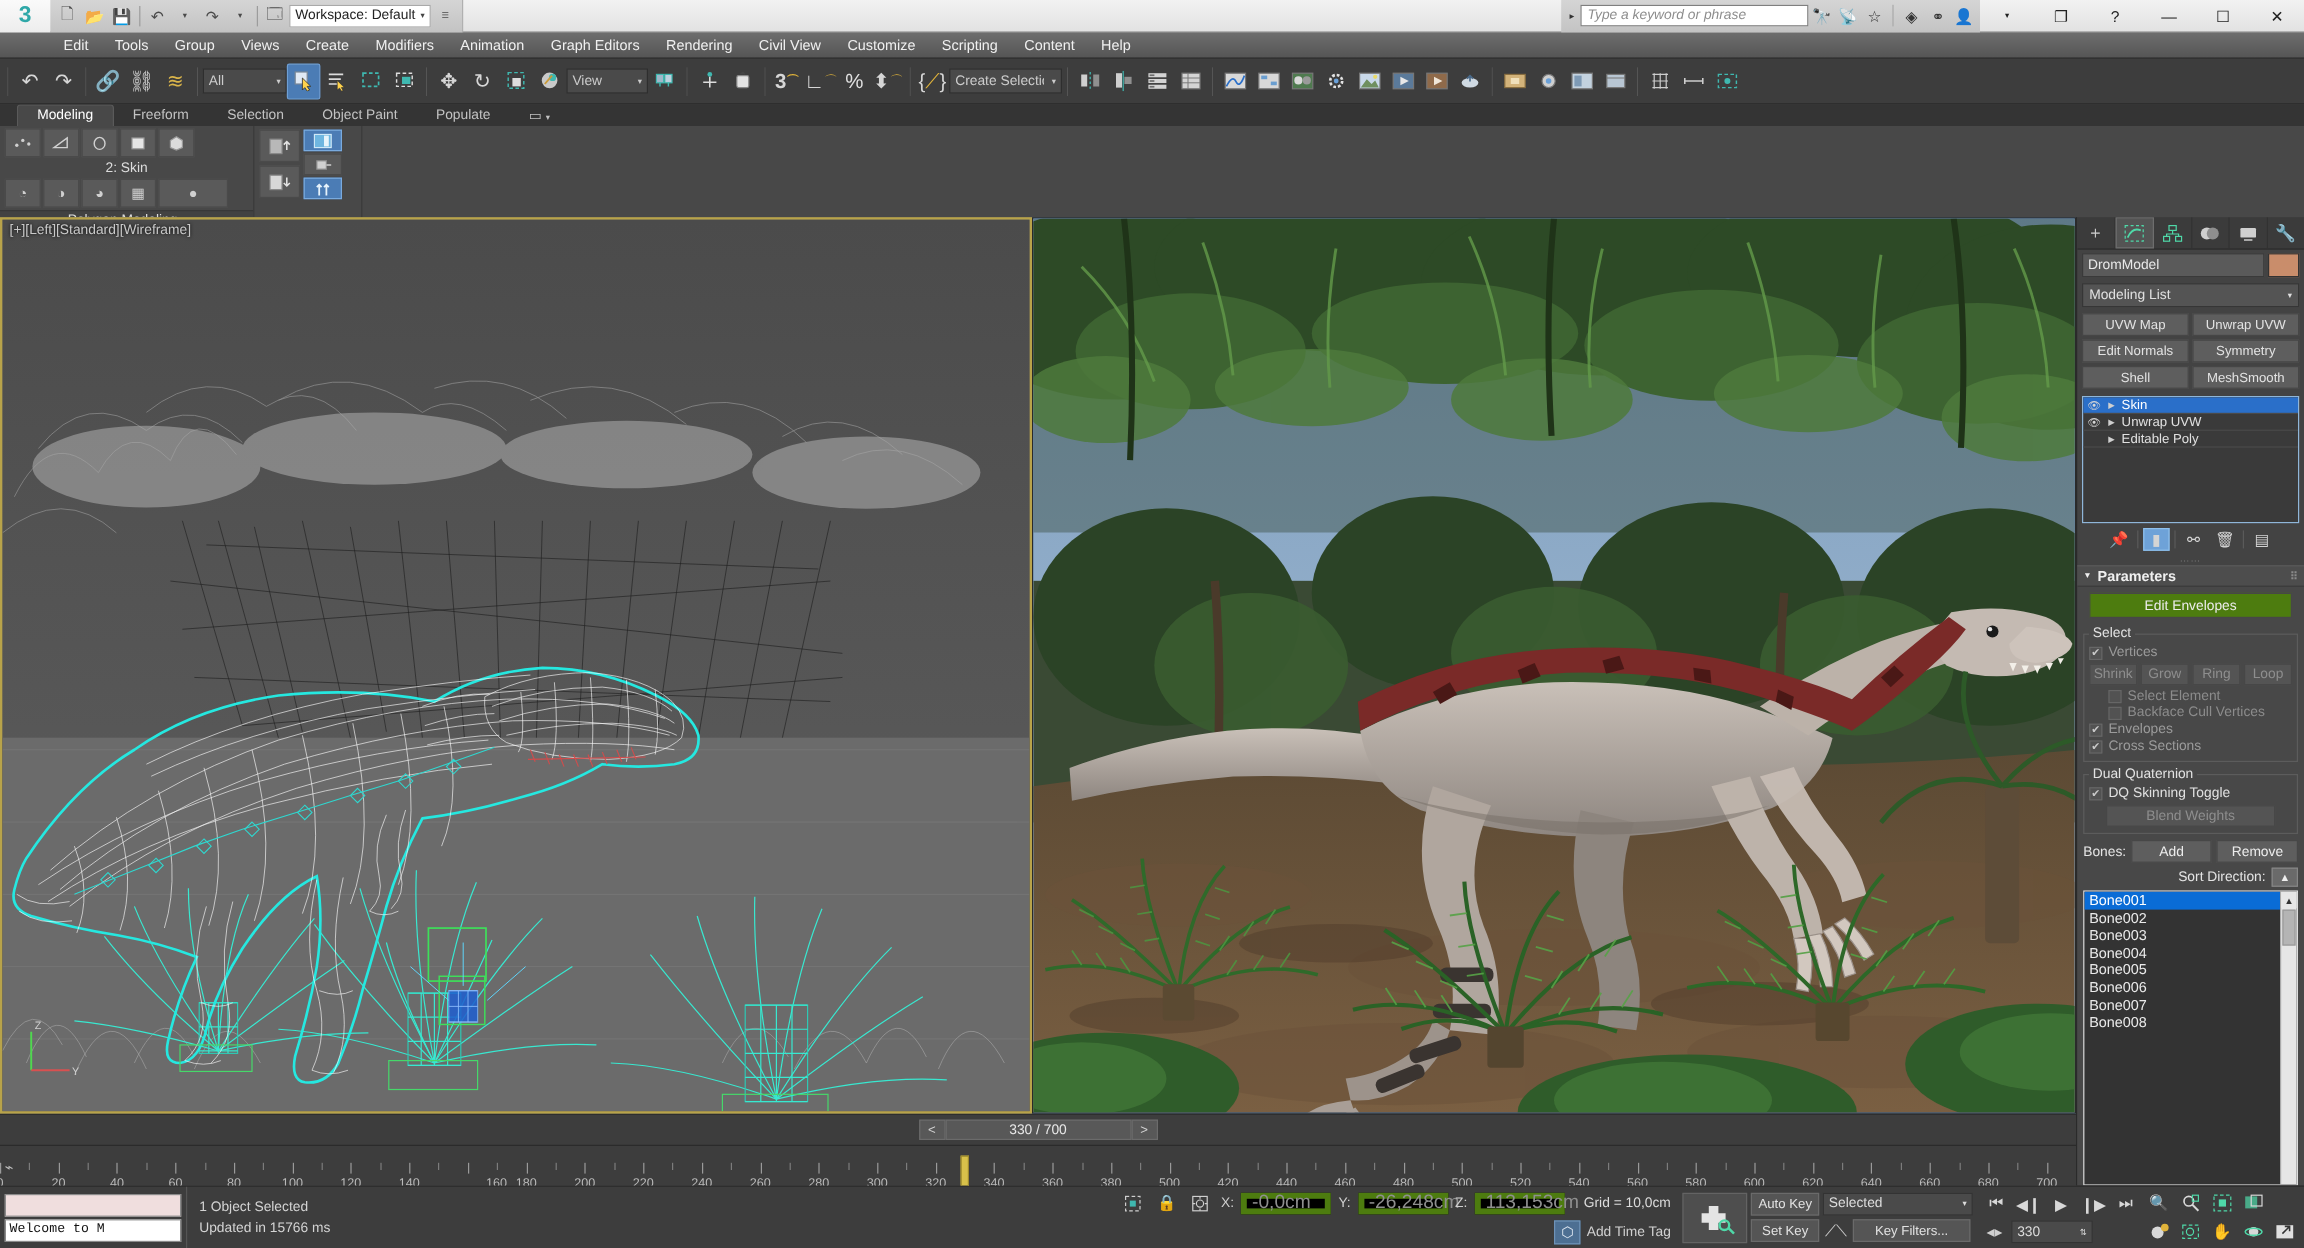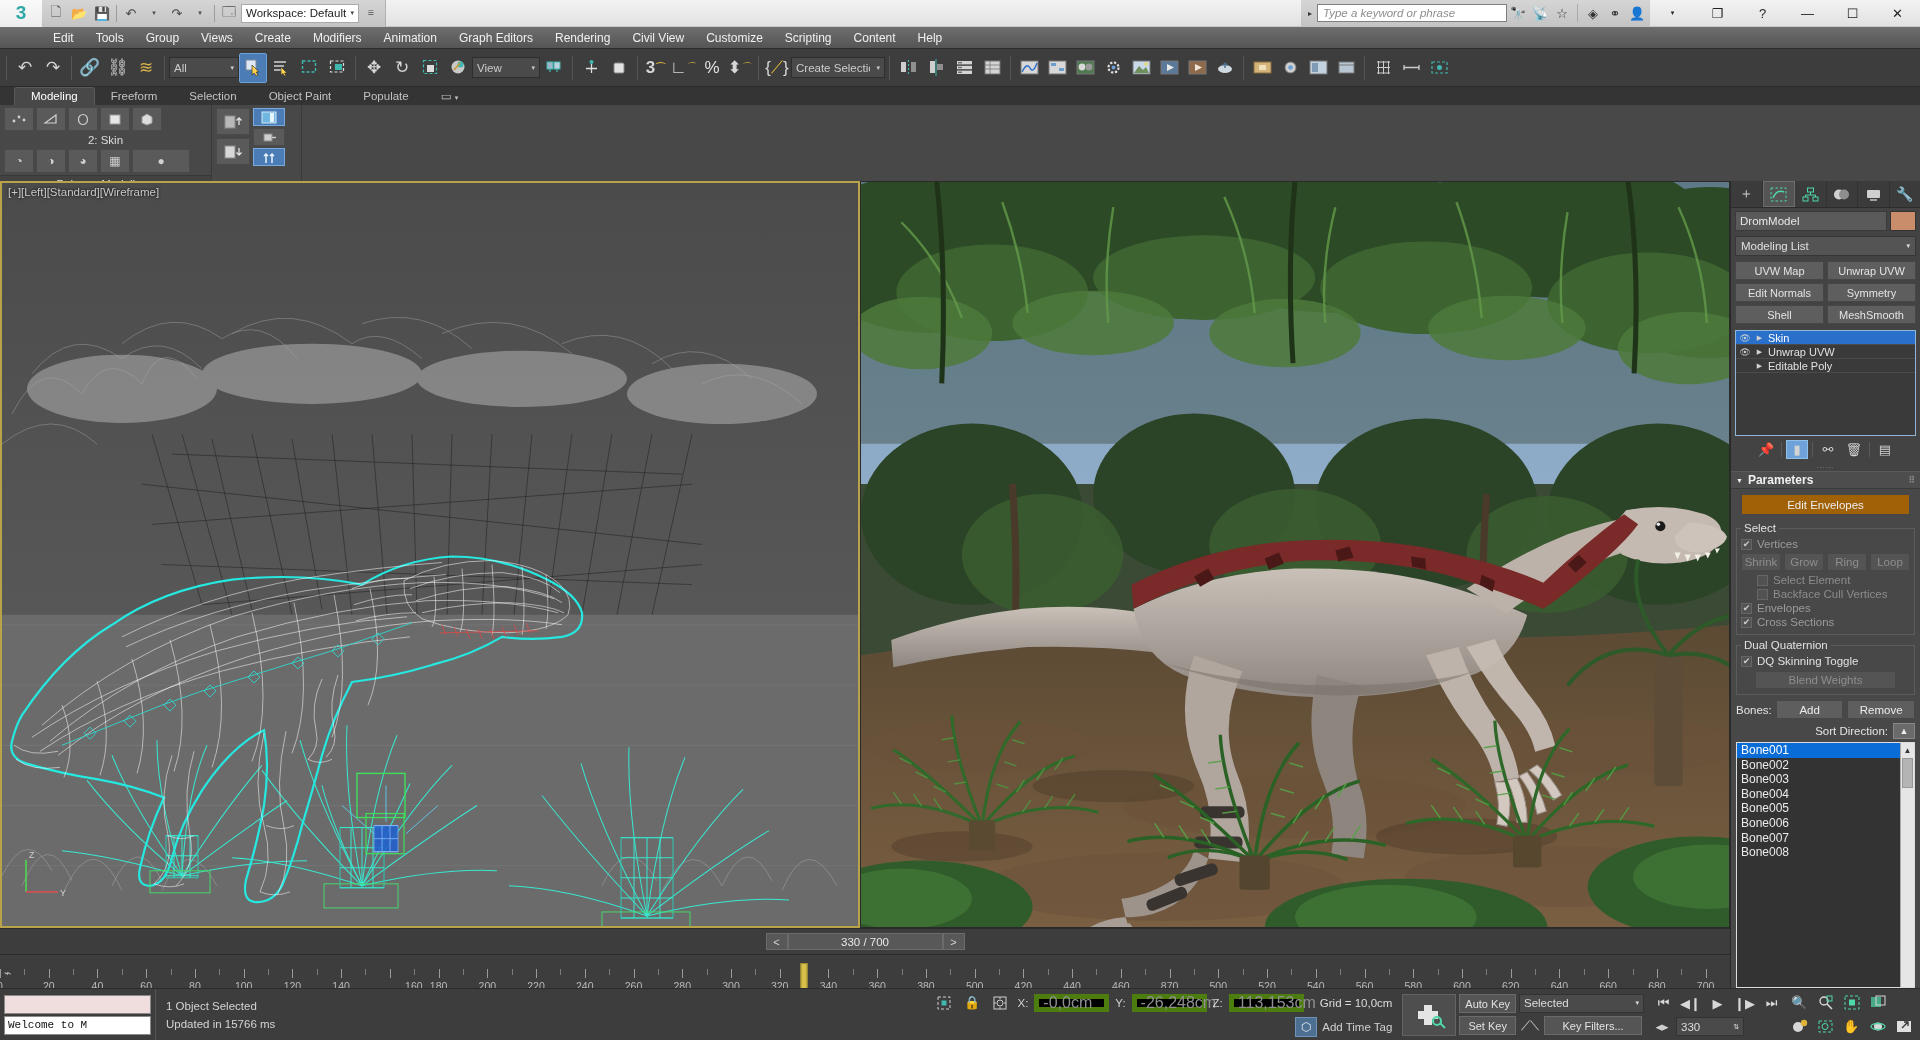--- a/index.html
+++ b/index.html
@@ -169,21 +169,21 @@
   .sttool { width:22px; height:19px; display:flex; align-items:center; justify-content:center;
     color:#d4d4d4; font-size:13px; }
   .sttool.on { background:#6ea2d8; border:1px solid #8fc0ec; }
   .stsep { width:1px; height:15px; background:#5a5a5a; }
   .grip { text-align:center; color:#7a7a7a; font-size:8px; letter-spacing:1px; height:8px; }
   .rollup { background:#484848; }
   .rolltitle { height:18px; display:flex; align-items:center; gap:5px; padding:0 5px;
     font-size:12px; font-weight:bold; color:#f0f0f0; background:#4d4d4d;
     border-top:1px solid #5a5a5a; border-bottom:1px solid #3a3a3a; }
   .rolltitle .dots { margin-left:auto; color:#8a8a8a; font-size:9px; }
-  .bigbtn { margin:5px 10px; height:21px; background:#a16207; border:1px solid #474747;
+  .bigbtn { margin:5px 10px; height:21px; background:#4d7c0f; border:1px solid #474747;
     color:#ececec; font-size:11.5px; display:flex; align-items:center; justify-content:center; }
   fieldset.grp { margin:2px 5px; border:1px solid #5c5c5c; padding:3px 4px 5px; }
   fieldset.grp > legend { font-size:11.5px; color:#e2e2e2; padding:0 3px; }
   .chk { display:flex; align-items:center; gap:5px; font-size:11.5px; color:#9b9b9b;
     padding:1px 0; }
   .chk.dim { color:#8c8c8c; }
   .chkbox { width:11px; height:11px; background:#525252; border:1px solid #666;
     font-size:9px; color:#c9c9c9; display:flex; align-items:center; justify-content:center; }
   .gbtns { display:grid; grid-template-columns:1fr 1fr 1fr 1fr; gap:3px; padding:2px 0; }
   .gbtn { height:18px; background:#545454; border:1px solid #474747; color:#8e8e8e;
@@ -1175,21 +1175,21 @@
           <div class="tick major" style="left: 59.1549%;"></div>
           <div class="ticklab" style="left: 59.1549%; top: 11px;">420</div>
           <div class="tick" style="left: 60.5634%;"></div>
           <div class="tick major" style="left: 61.9718%;"></div>
           <div class="ticklab" style="left: 61.9718%; top: 11px;">440</div>
           <div class="tick" style="left: 63.3803%;"></div>
           <div class="tick major" style="left: 64.7887%;"></div>
           <div class="ticklab" style="left: 64.7887%; top: 11px;">460</div>
           <div class="tick" style="left: 66.1972%;"></div>
           <div class="tick major" style="left: 67.6056%;"></div>
-          <div class="ticklab" style="left: 67.6056%; top: 11px;">870</div>
+          <div class="ticklab" style="left: 67.6056%; top: 11px;">480</div>
           <div class="tick" style="left: 69.0141%;"></div>
           <div class="tick major" style="left: 70.4225%;"></div>
           <div class="ticklab" style="left: 70.4225%; top: 11px;">500</div>
           <div class="tick" style="left: 71.831%;"></div>
           <div class="tick major" style="left: 73.2394%;"></div>
           <div class="ticklab" style="left: 73.2394%; top: 11px;">520</div>
           <div class="tick" style="left: 74.6479%;"></div>
           <div class="tick major" style="left: 76.0563%;"></div>
           <div class="ticklab" style="left: 76.0563%; top: 11px;">540</div>
           <div class="tick" style="left: 77.4648%;"></div>

